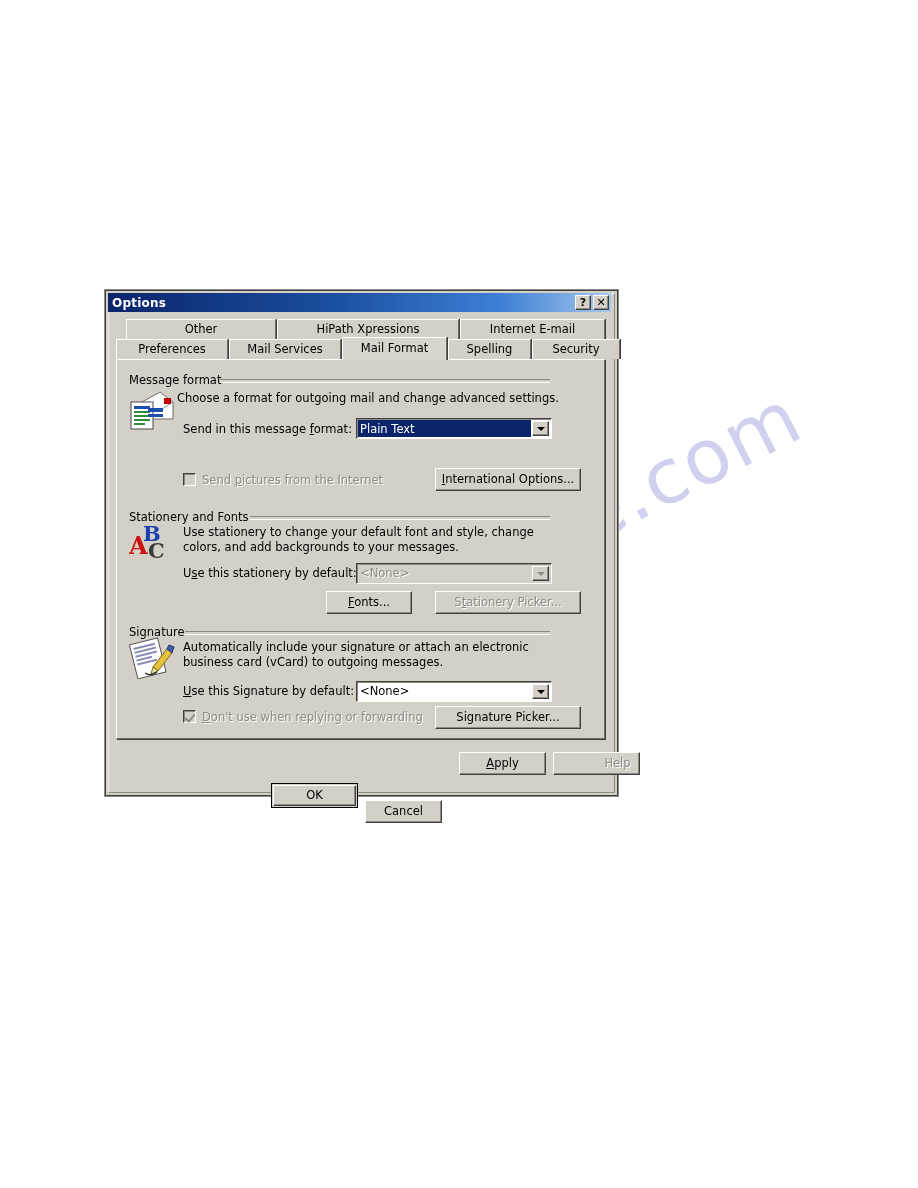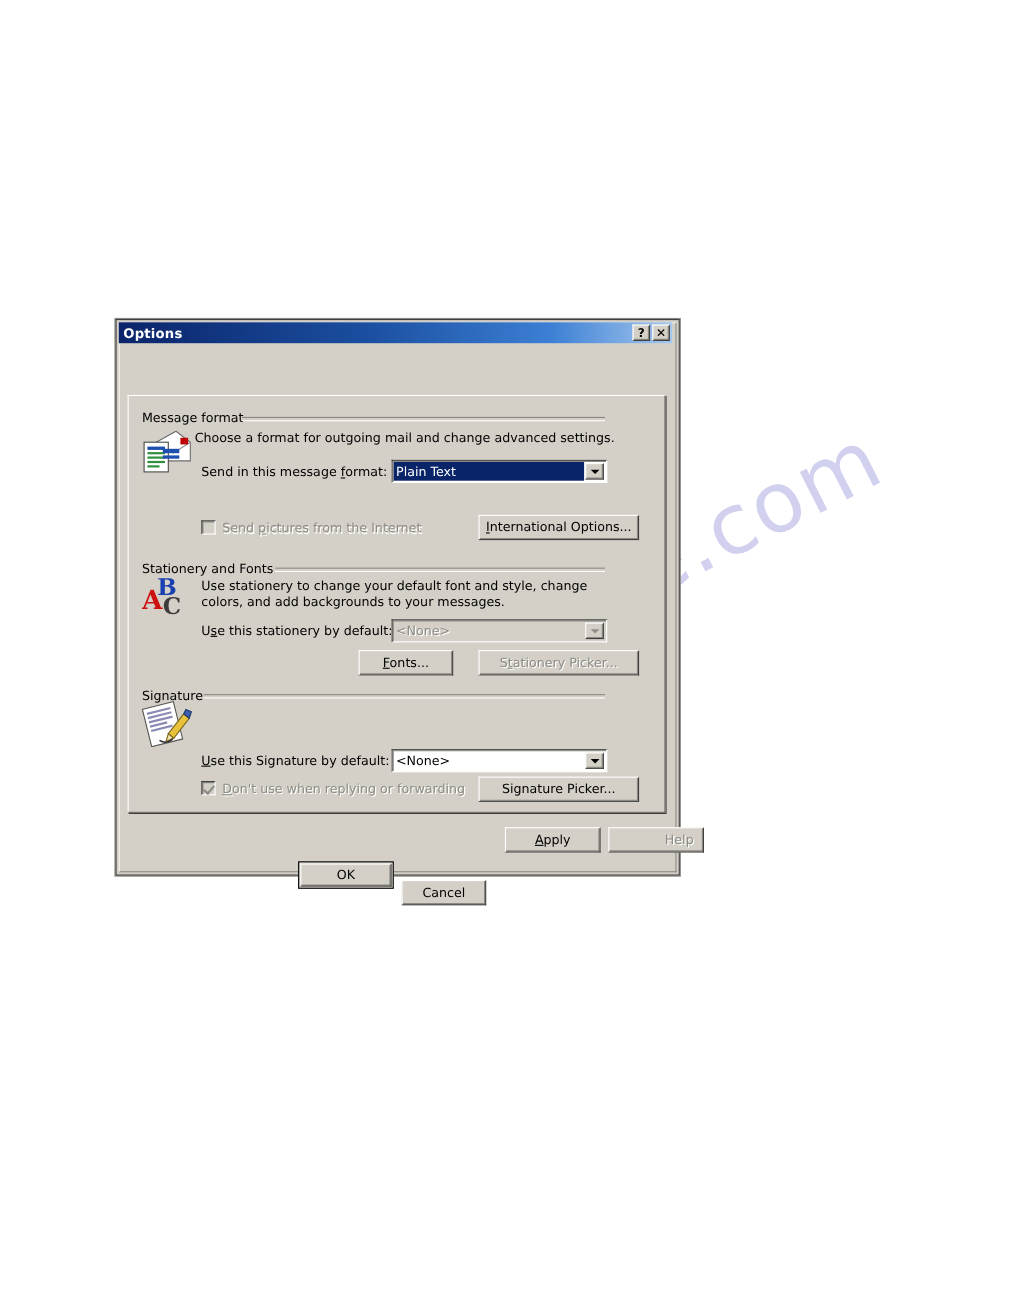--- a/index.html
+++ b/index.html
@@ -325,20 +325,34 @@
 
 <div id="dialog">
   <div id="dialog-inner"></div>
 
   <div id="titlebar">
     <span id="title-text">Options</span>
     <div class="tb-btn">?</div>
     <div class="tb-btn">✕</div>
   </div>
 
+  <div id="tabstrip">
+    <div class="tab-row row-top">
+      <div class="tab" style="left:10px; width:150px;">Other</div>
+      <div class="tab" style="left:161px; width:182px;">HiPath Xpressions</div>
+      <div class="tab" style="left:344px; width:145px;">Internet E-mail</div>
+    </div>
+    <div class="tab-row row-bottom">
+      <div class="tab" style="left:0px;   width:112px;">Preferences</div>
+      <div class="tab" style="left:113px; width:112px;">Mail Services</div>
+      <div class="tab selected" style="left:226px; width:105px;">Mail Format</div>
+      <div class="tab" style="left:332px; width:83px;">Spelling</div>
+      <div class="tab" style="left:416px; width:88px;">Security</div>
+    </div>
+  </div>
 
   <div id="tabpage">
 
     <div class="group-label" style="left:12px; top:13px;">Message format</div>
     <div class="group-line" style="left:103px; top:19px; width:330px;"></div>
 
     <div class="icon-box" style="left:11px; top:28px;">
       <svg width="46" height="44" viewBox="0 0 46 44">
         <polygon points="14,14 32,4 45,14 45,31 14,31" fill="#ffffff" stroke="#6d6d6d" stroke-width="1"></polygon>
         <polyline points="14,14 29.5,24 45,14" fill="none" stroke="#8a8a8a" stroke-width="1"></polyline>
@@ -419,20 +433,21 @@
           <rect x="7" y="19" width="16" height="2" fill="#8b8bb5"></rect>
           <rect x="7" y="23" width="20" height="2" fill="#8b8bb5"></rect>
         </g>
         <polygon points="24,30 38,12 43,16 29,34" fill="#e8c23a" stroke="#7a6618" stroke-width="1"></polygon>
         <polygon points="24,30 29,34 22,37" fill="#f2e2b0" stroke="#7a6618" stroke-width="1"></polygon>
         <polygon points="38,12 43,16 45,10 40,8" fill="#3a5fb0" stroke="#20386e" stroke-width="1"></polygon>
         <path d="M16 36 q6 4 12 -1" fill="none" stroke="#2b2b2b" stroke-width="1.4"></path>
       </svg>
     </div>
 
+    <div class="desc wrap" style="left:66px; top:280px; width:385px;">Automatically include your signature or attach an electronic business card (vCard) to outgoing messages.</div>
 
     <div class="field-label" style="left:66px; top:324px;">
       <span class="u">U</span><span>se this Signature by default:</span>
     </div>
     <div class="combo" style="left:239px; top:321px; width:196px;">
       <div class="combo-value">&lt;None&gt;</div>
       <div class="combo-arrow">
           <span class="arrow-glyph"></span>
         </div>
     </div>

